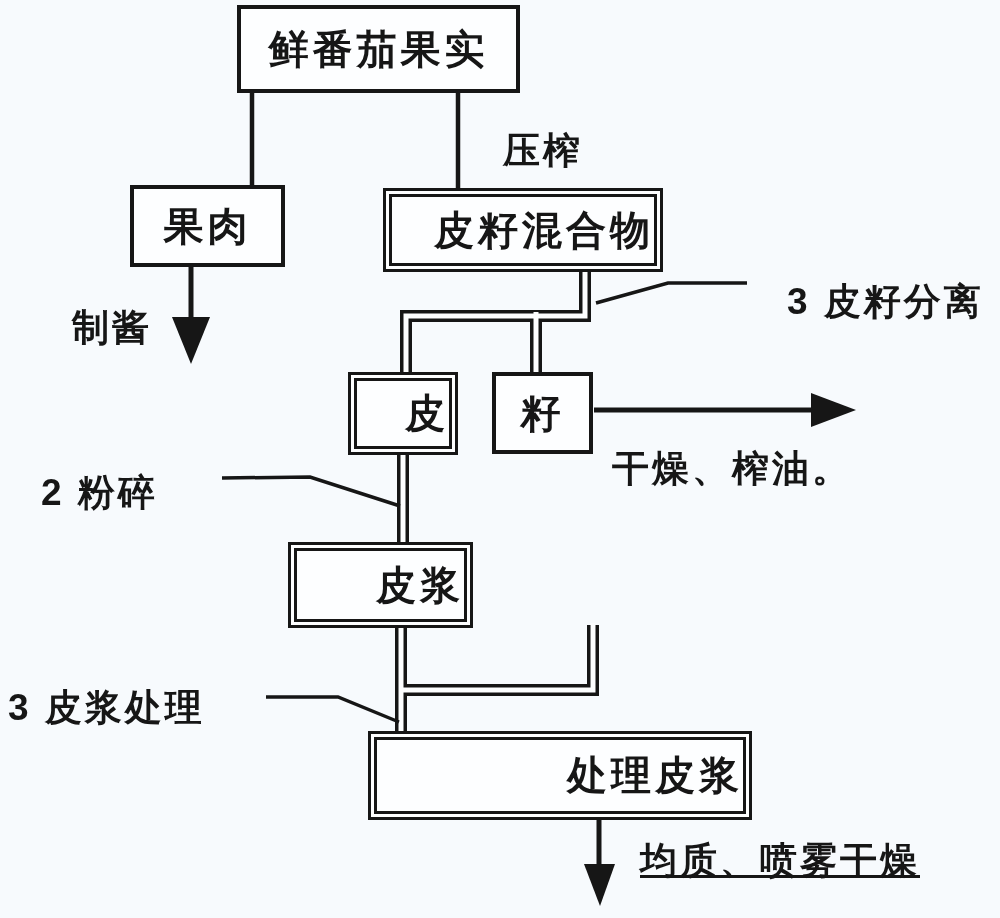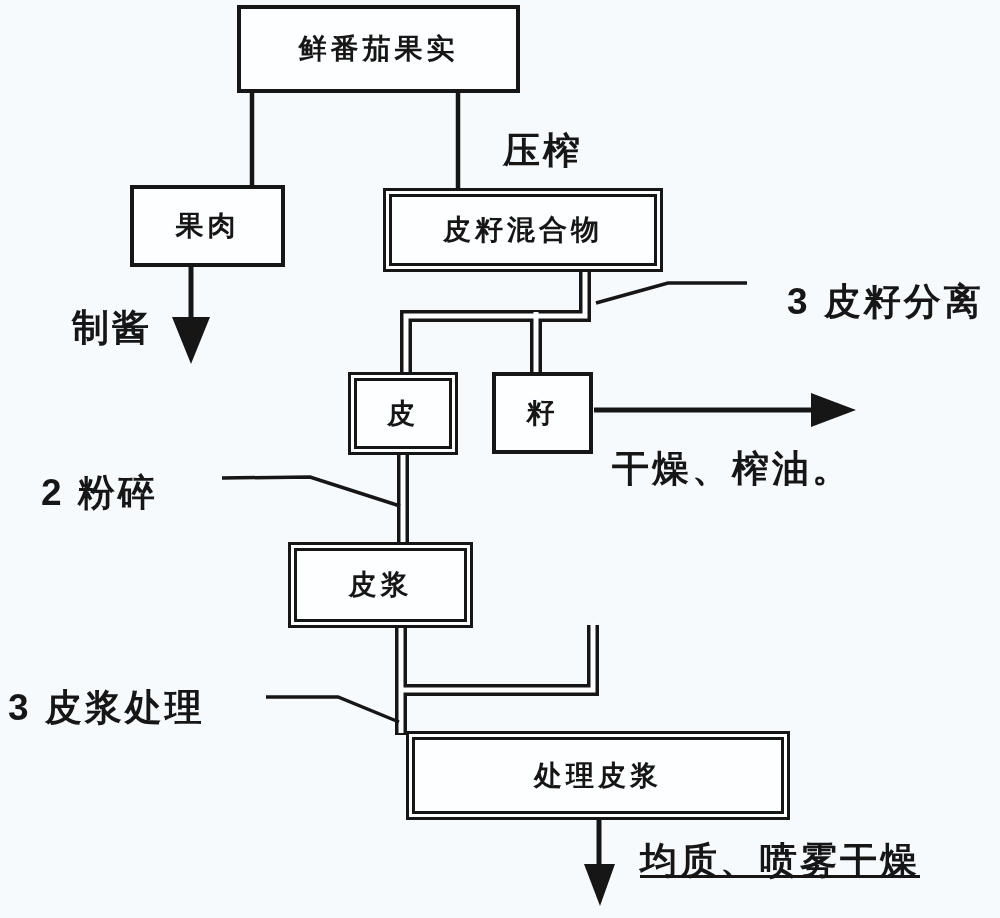--- a/index.html
+++ b/index.html
@@ -15,32 +15,32 @@
   }
   .svg-layer{
     position:absolute;left:0;top:0;width:1000px;height:918px;
   }
   .node{
     position:absolute;
     display:flex;align-items:center;justify-content:center;
     background:#fdfeff;
     color:#161616;
     font-weight:700;
-    font-size:28px;
+    font-size:40px;
     letter-spacing:4px;
     box-sizing:border-box;
     z-index:2;
   }
   .single{border:4px solid #161616;}
   .double{border:3px solid #161616;padding:3px;}
   .double .inner{
     width:100%;height:100%;
     border:3px solid #161616;
     box-sizing:border-box;
-    display:flex;align-items:center;justify-content:center;
+    display:flex;align-items:center;justify-content:flex-end;
     background:#fdfeff;
   }
   .annot{
     position:absolute;
     color:#161616;
     font-weight:700;
     font-size:37px;
     letter-spacing:3px;
     white-space:nowrap;
     z-index:3;
@@ -123,21 +123,21 @@
     <span>籽</span>
   </div>
 
   <div class="node double" style="left:288px;top:542px;width:185px;height:86px;">
     <div class="inner">
       <span>皮浆</span>
     </div>
   </div>
 
 
-  <div class="node double" style="left:368px;top:731px;width:384px;height:89px;margin-left:38px;">
+  <div class="node double" style="left:368px;top:731px;width:384px;height:89px;">
     <div class="inner">
       <span>处理皮浆</span>
     </div>
   </div>
 
   <div class="annot" style="left:503px;top:126px;text-align:center;">压榨</div>
 
   <div class="annot" style="left:72px;top:303px;">制酱</div>
 
   <div class="annot" style="left:787px;top:277px;">3 皮籽分离</div>

